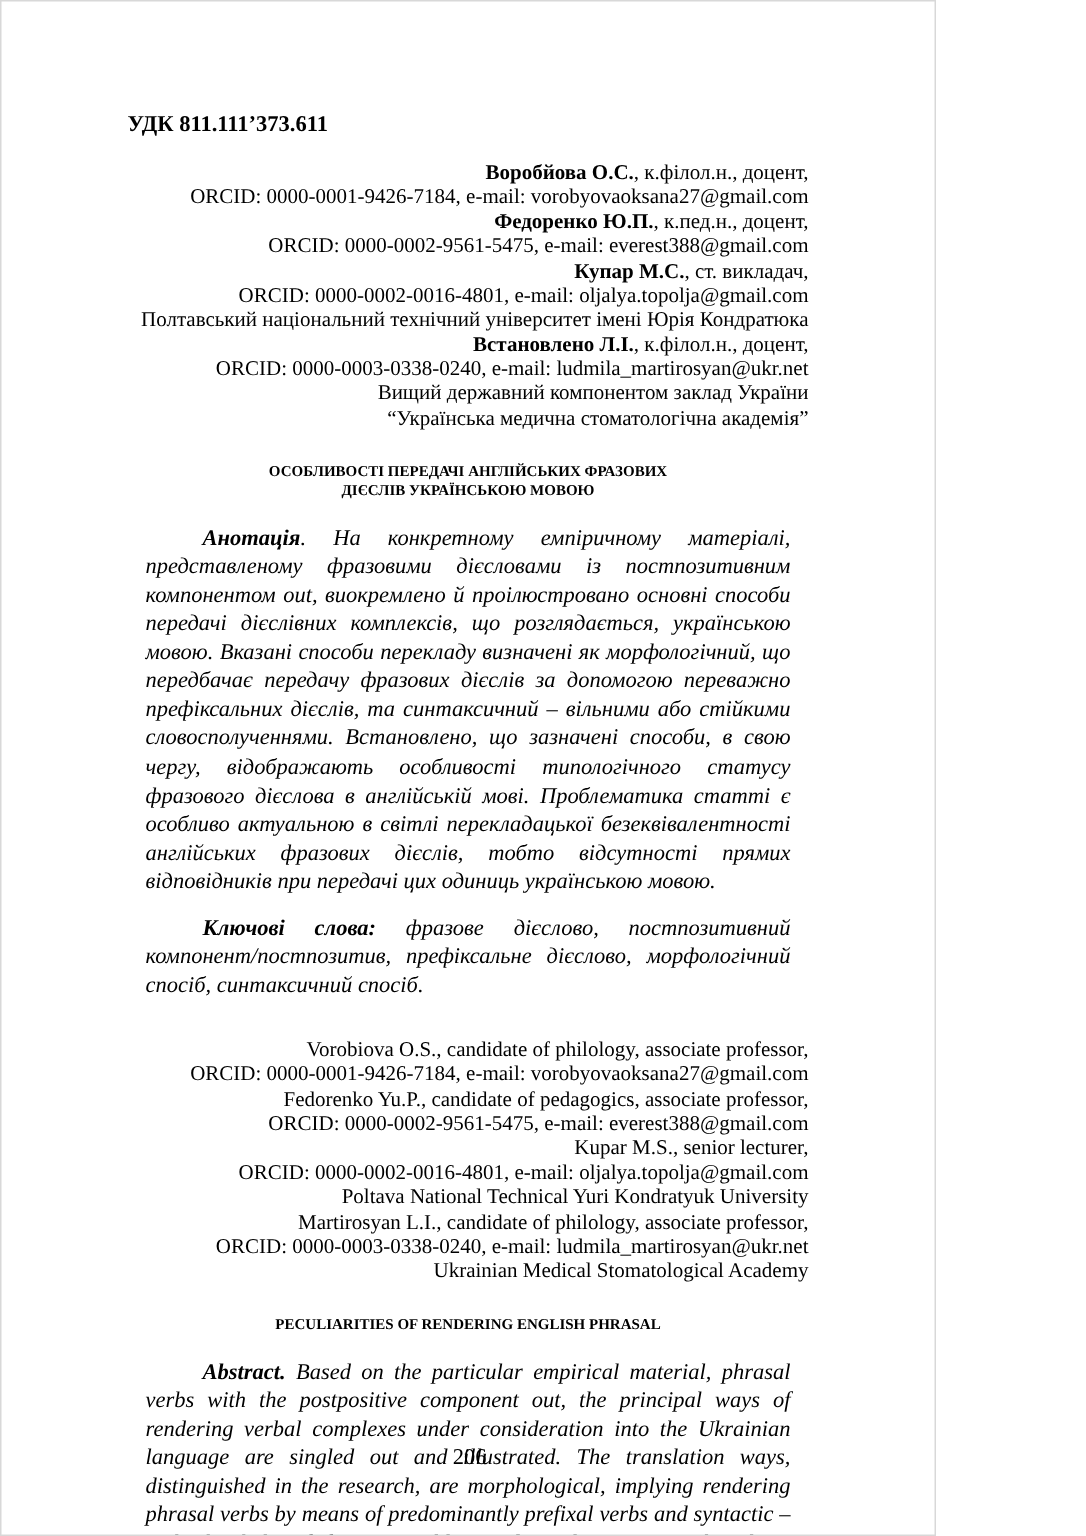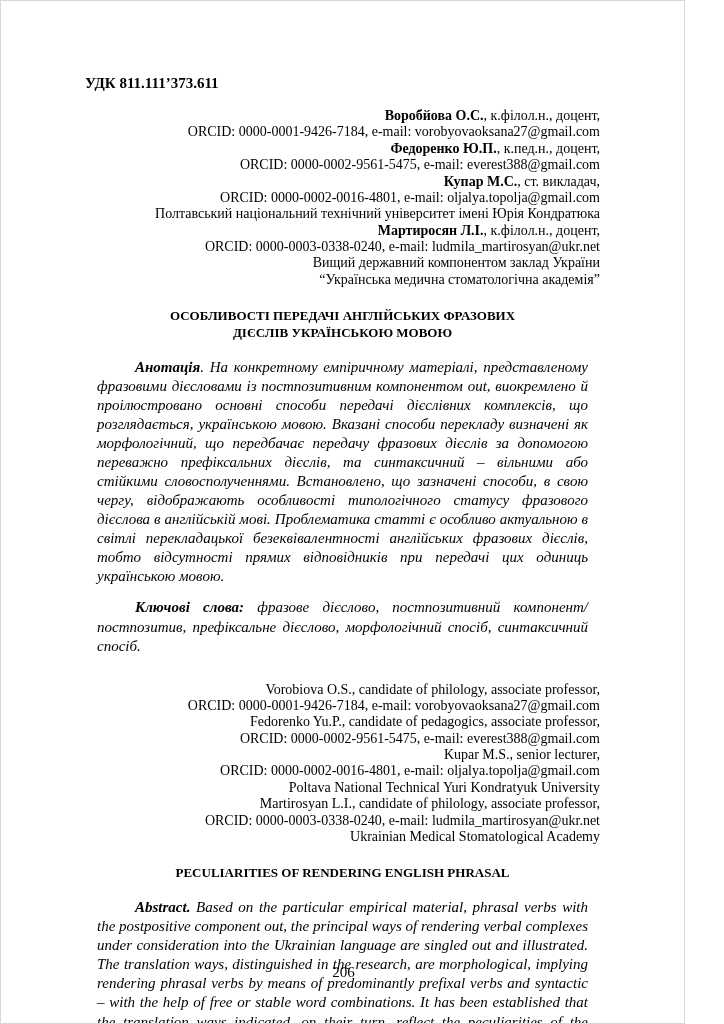--- a/index.html
+++ b/index.html
@@ -1,18 +1,18 @@
 <!DOCTYPE html>
 <html><head>
 <meta charset="utf-8">
 <style>
   html, body { margin: 0; padding: 0; background: #ffffff; }
   .page {
     position: relative;
-    width: 685px;
+    width: 624px;
     height: 1024px;
     box-sizing: border-box;
     background: #ffffff;
     border: 1px solid #d8d8d8;
     padding: 74px 84px 0 84px;
     overflow: hidden;
     font-family: "Liberation Serif", "DejaVu Serif", serif;
     color: #000000;
   }
   .udc {
@@ -23,21 +23,21 @@
   .center-block {
     text-align: right;
     font-size: 14px;
     line-height: 1.17;
   }
   .center-block .line { white-space: normal; }
   .b { font-weight: bold; }
   .title {
     text-align: center;
     font-weight: bold;
-    font-size: 13px;
+    font-size: 10px;
     line-height: 1.3;
     margin-top: 20px;
     margin-bottom: 16px;
   }
   .para {
     text-align: justify;
     font-style: italic;
     font-size: 15px;
     line-height: 1.27;
     text-indent: 38px;
@@ -62,21 +62,21 @@
   <div class="udc">УДК 811.111’373.611</div>
 
   <div class="center-block">
     <div class="line"><span class="b">Воробйова О.С.</span><span>, к.філол.н., доцент,</span></div>
     <div class="line">ORCID: 0000-0001-9426-7184, e-mail: vorobyovaoksana27@gmail.com</div>
     <div class="line"><span class="b">Федоренко Ю.П.</span><span>, к.пед.н., доцент,</span></div>
     <div class="line">ORCID: 0000-0002-9561-5475, e-mail: everest388@gmail.com</div>
     <div class="line"><span class="b">Купар М.С.</span><span>, ст. викладач,</span></div>
     <div class="line">ORCID: 0000-0002-0016-4801, e-mail: oljalya.topolja@gmail.com</div>
     <div class="line">Полтавський національний технічний університет імені Юрія Кондратюка</div>
-    <div class="line"><span class="b">Мартиросян Л.І.</span><span>, к.філол.н., доцент,</span></div>
+    <div class="line"><span class="b">Встановлено Л.І.</span><span>, к.філол.н., доцент,</span></div>
     <div class="line">ORCID: 0000-0003-0338-0240, e-mail: ludmila_martirosyan@ukr.net</div>
     <div class="line">Вищий державний компонентом заклад України</div>
     <div class="line">“Українська медична стоматологічна академія”</div>
   </div>
 
   <div class="title">
     <div>ОСОБЛИВОСТІ ПЕРЕДАЧІ АНГЛІЙСЬКИХ ФРАЗОВИХ</div>
     <div>ДІЄСЛІВ УКРАЇНСЬКОЮ МОВОЮ</div>
   </div>
 

